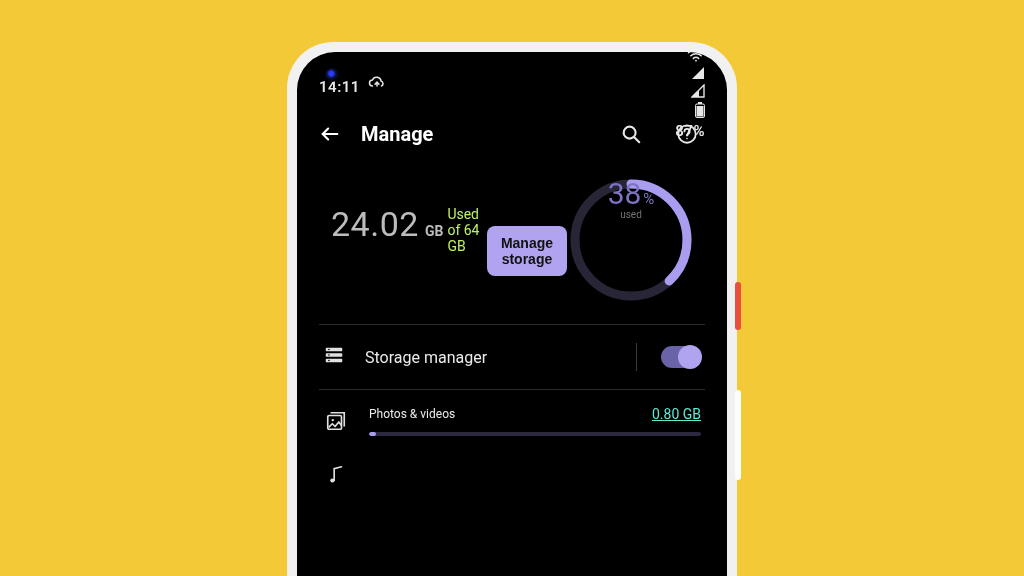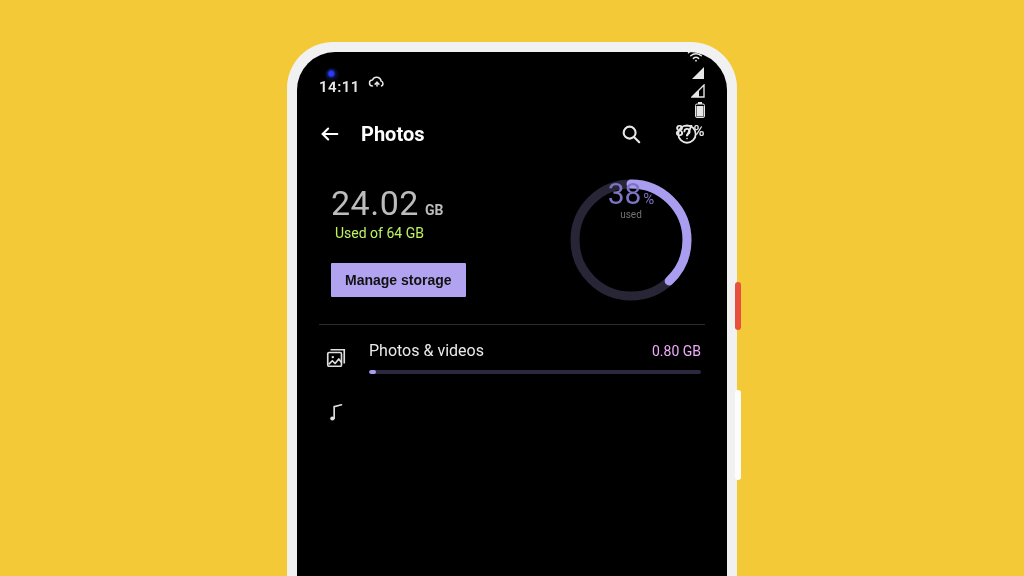--- a/index.html
+++ b/index.html
@@ -96,34 +96,34 @@
   .appbar .act { display: flex; align-items: center; justify-content: center; width: 36px; height: 36px; }
 
   
   .summary {
     display: flex;
     align-items: center;
     justify-content: space-between;
     padding: 14px 0 20px 12px;
     border-bottom: 1px solid #2b2b2b;
   }
-  .summary-left { display: flex; flex-direction: column; }
+  .summary-left { display: flex; flex-direction: row; }
   .used-line { display: flex; align-items: baseline; gap: 6px; }
   .used-num { font-size: 34px; font-weight: 400; color: #bcbcbc; letter-spacing: 0.5px; }
   .used-unit { font-size: 14px; font-weight: 700; color: #bcbcbc; }
   .used-sub { font-size: 14px; color: #bef264; margin-top: 2px; margin-left: 4px; }
   .manage-btn {
     margin-top: 22px;
     align-self: flex-start;
     background: #b1a3ef;
     color: #111;
     font-size: 14px;
     font-weight: 600;
     padding: 9px 14px;
-    border-radius: 1px;
+    border-radius: 8px;
     border: none;
     cursor: pointer;
   }
 
   .ring-wrap {
     position: relative;
     width: 128px;
     height: 128px;
     margin-right: 10px;
   }
@@ -145,22 +145,22 @@
   .row {
     display: flex;
     align-items: center;
     gap: 20px;
     padding: 16px 4px 12px 4px;
   }
   .row .icon { width: 26px; display: flex; justify-content: center; }
   .row .icon svg { display: block; }
   .row .body { flex: 1; display: flex; flex-direction: column; gap: 10px; }
   .row .line1 { display: flex; justify-content: space-between; align-items: center; }
-  .row .label { font-size: 16px; color: #eaeaea; }
-  .row .value { font-size: 14px; color: #f0abfc; }
+  .row .label { font-size: 12px; color: #eaeaea; }
+  .row .value { font-size: 14px; color: #5eead4; text-decoration: underline; }
   .row .bar {
     width: 100%;
     height: 4px;
     background: #2d2840;
     border-radius: 2px;
     position: relative;
     overflow: hidden;
   }
   .row .bar .fill {
     position: absolute;
@@ -257,21 +257,21 @@
         </div>
       </div>
 
       <div class="appbar">
         <span class="back">
           <svg width="22" height="22" viewBox="0 0 24 24" fill="none" stroke="#fff" stroke-width="2.3" stroke-linecap="round" stroke-linejoin="round">
             <path d="M20 12H4"></path>
               <path d="M10 6l-6 6 6 6"></path>
           </svg>
         </span>
-        <span class="title">Photos</span>
+        <span class="title">Manage</span>
         <span class="act">
           <svg width="22" height="22" viewBox="0 0 24 24" fill="none" stroke="#e7e7e7" stroke-width="2.3" stroke-linecap="round">
             <circle cx="10.5" cy="10.5" r="6.5"></circle>
               <path d="M21 21l-5.2-5.2"></path>
           </svg>
         </span>
         <span class="act">
           <svg width="22" height="22" viewBox="0 0 24 24" fill="none" stroke="#e7e7e7" stroke-width="2" stroke-linecap="round">
             <circle cx="12" cy="12" r="9.5"></circle>
             <path d="M9.2 9.2a2.8 2.8 0 1 1 4 2.5c-.9.5-1.2 1-1.2 1.9"></path>
@@ -297,20 +297,37 @@
           <div class="ring-center">
             <div class="pct-line">
               <span class="pct-num">38</span>
               <span class="pct-sym">%</span>
             </div>
             <span class="pct-sub">used</span>
           </div>
         </div>
       </div>
 
+      <div class="sm-row">
+        <span class="icon">
+          <svg width="22" height="22" viewBox="0 0 24 24" fill="#e0e0e0">
+            <rect x="3" y="4" width="18" height="4" rx="1"></rect>
+            <rect x="3" y="10" width="18" height="4" rx="1"></rect>
+            <rect x="3" y="16" width="18" height="4" rx="1"></rect>
+            <circle cx="6.5" cy="6" r="0.9" fill="#000"></circle>
+            <circle cx="6.5" cy="12" r="0.9" fill="#000"></circle>
+            <circle cx="6.5" cy="18" r="0.9" fill="#000"></circle>
+          </svg>
+        </span>
+        <span class="label">Storage manager</span>
+        <span class="sep"></span>
+        <span class="toggle">
+          <span class="knob"></span>
+        </span>
+      </div>
 
       <div class="row">
         <span class="icon">
           <svg width="22" height="22" viewBox="0 0 24 24" fill="none" stroke="#e0e0e0" stroke-width="1.8">
             <rect x="3" y="6" width="15" height="15" rx="1.5"></rect>
             <path d="M6 3h15v15"></path>
             <circle cx="8.5" cy="11" r="1.3" fill="#e0e0e0" stroke="none"></circle>
             <path d="M4 19l4-4 3 3 4-5 3 4" stroke-linejoin="round"></path>
           </svg>
         </span>

